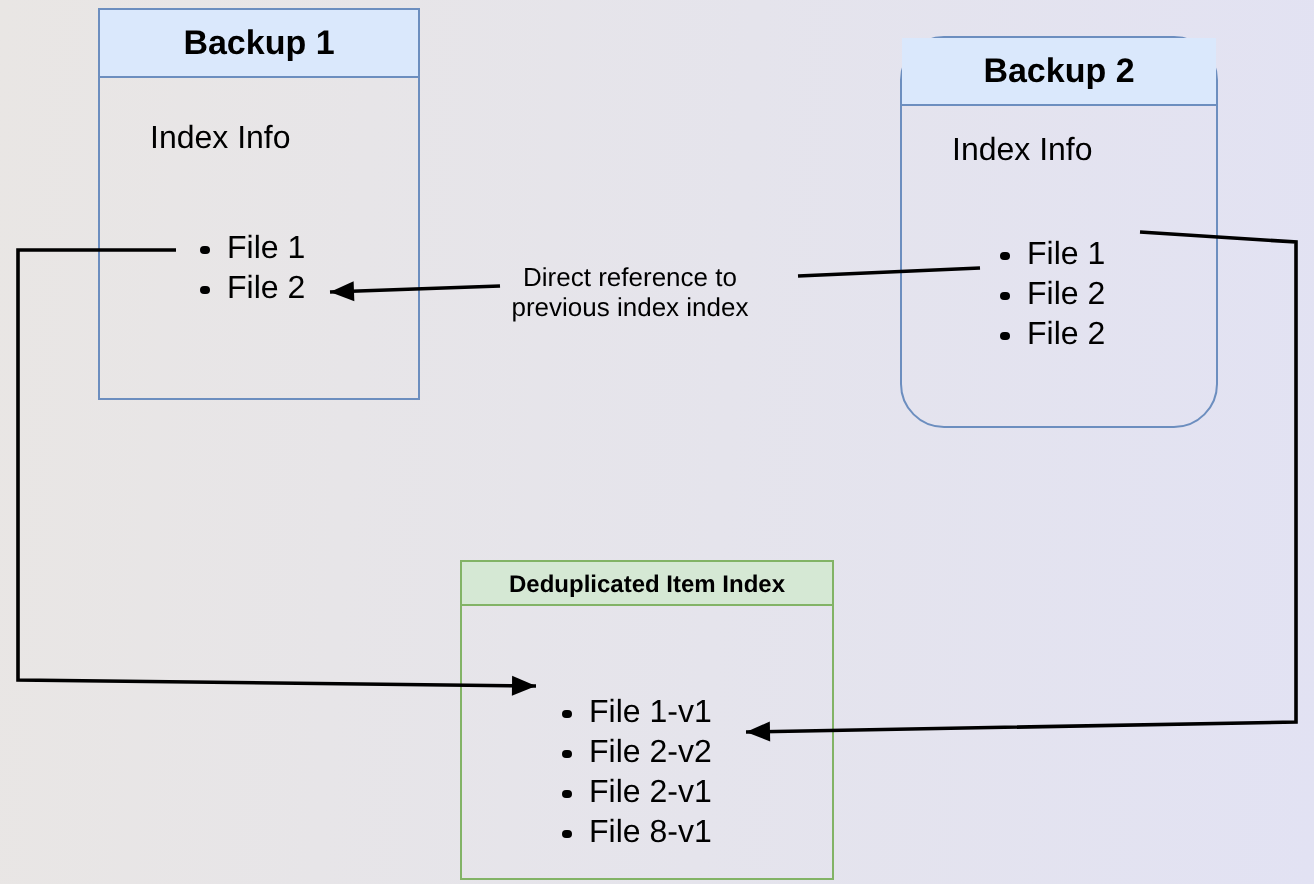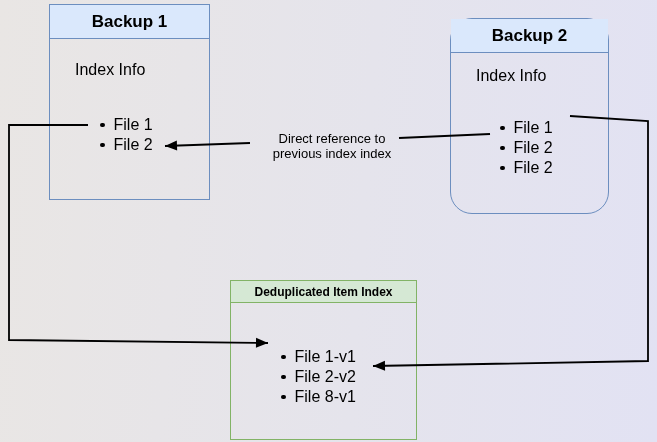--- a/index.html
+++ b/index.html
@@ -45,21 +45,21 @@
   ul.files { position: absolute; margin: 0; padding: 0; list-style: none; }
   #backup1 ul.files { left: 50px; top: 110px; }
   #backup2 ul.files { left: 49px; top: 99px;  }
   #dedup   ul.files { left: 50px; top: 66px;  }
 
   ul.files li { display: flex; align-items: center; height: 20px; font-size: 16px; white-space: nowrap; }
   .dot { width: 4.5px; height: 4.5px; border-radius: 50%; background: #000; margin-right: 9px; flex: none; }
 
   .annotation {
     position: absolute;
-    left: 246px; top: 131px; width: 172px;
+    left: 229px; top: 131px; width: 172px;
     text-align: center;
     font-size: 13px;
     line-height: 15px;
   }
   .annotation span { display: block; }
 
   svg.connectors {
     position: absolute;
     left: 0; top: 0;
     pointer-events: none;
@@ -116,20 +116,24 @@
       <li>
         <span class="dot"></span>
         <span>File 1-v1</span>
       </li>
       <li>
         <span class="dot"></span>
         <span>File 2-v2</span>
       </li>
       <li>
         <span class="dot"></span>
+        <span>File 2-v1</span>
+      </li>
+      <li>
+        <span class="dot"></span>
         <span>File 8-v1</span>
       </li>
     </ul>
   </div>
 
   <div class="annotation">
     <span>Direct reference to</span>
     <span>previous index index</span>
   </div>
 

